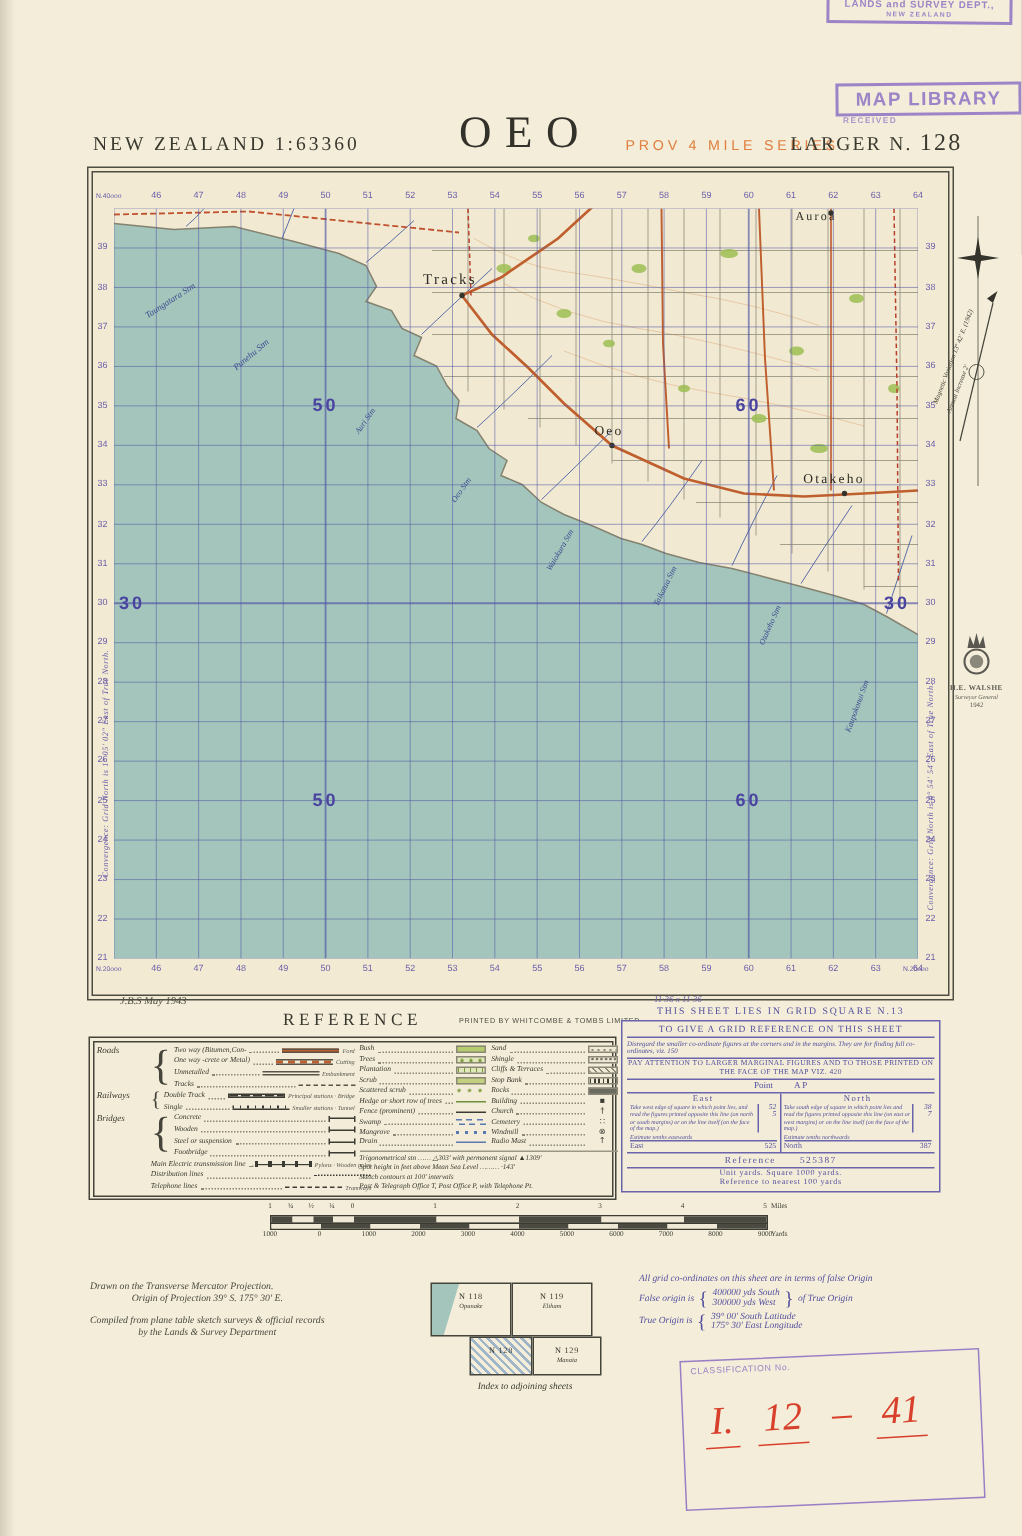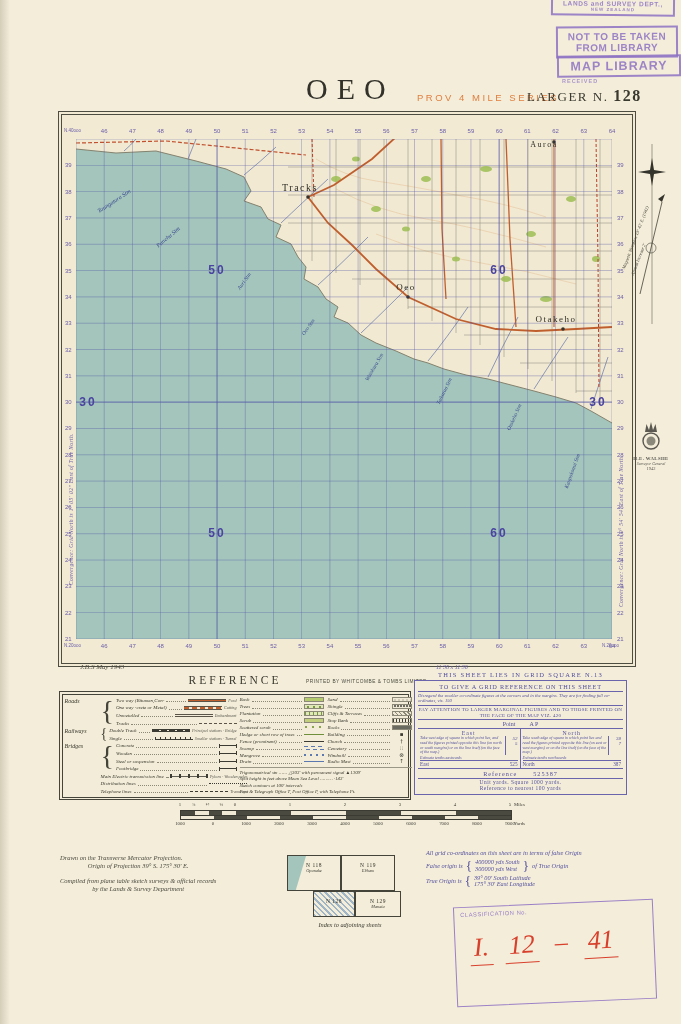--- a/index.html
+++ b/index.html
@@ -14,21 +14,21 @@
   .stamp1{left:551px;top:-5px;width:116px;padding:3px 2px 2px;transform:rotate(.6deg);font-size:6.5px;font-weight:bold;letter-spacing:.6px;}
   .stamp1 .sub{font-size:4.5px;letter-spacing:1px;}
   .stamp2{left:556px;top:26px;width:114px;padding:3px 2px;transform:rotate(-.4deg);font-size:10px;font-weight:bold;letter-spacing:.5px;line-height:11px;}
   .stamp3{left:557px;top:55px;width:116px;padding:2px;transform:rotate(-.6deg);font-size:12.5px;font-weight:bold;letter-spacing:1px;}
   .received{left:562px;top:78px;color:#9b82c9;font:bold 5.5px "Liberation Sans",sans-serif;letter-spacing:1px;opacity:.8;}
   
   .eyebrow{left:62px;top:88px;font-size:13px;letter-spacing:2px;}
   .maptitle{left:306px;top:72px;font-size:30px;letter-spacing:9px;color:#33322a;}
   .series{left:417px;top:92px;font-size:9.5px;letter-spacing:2.5px;color:#e07f3f;font-family:"Liberation Sans",sans-serif;}
   .sheetno{left:527px;top:87px;font-size:13px;letter-spacing:1.5px;}
-  .sheetno b{font-size:16px;font-weight:bold;}
+  .sheetno b{font-size:16px;font-weight:normal;}
   
   .map-outer{left:58px;top:111px;width:572px;height:550px;border:1.6px solid #4e4d42;padding:2px;background:#f2ead3;}
   .map-inner{position:relative;width:100%;height:100%;border:.8px solid #4e4d42;box-sizing:border-box;}
   .grid-area{position:absolute;left:14px;top:24px;width:536px;height:500px;background:#f2ead3;}
   .grid-area svg{position:absolute;left:0;top:0;}
   .gnum{position:absolute;font:6px "Liberation Sans",sans-serif;color:#6c60aa;transform:translate(-50%,0);white-space:nowrap;}
   .gnum-v{transform:translate(0,-50%);}
   .face-num{position:absolute;transform:translate(-50%,-50%);font:bold 12px "Liberation Sans",sans-serif;
             color:#4a44a0;letter-spacing:2px;}
   .town{position:absolute;transform:translate(-50%,-50%);color:#2f2e26;letter-spacing:1.5px;white-space:nowrap;}
@@ -145,29 +145,26 @@
 </style>
 </head>
 <body>
 
 <div class="page">
 
   <div class="stamp stamp1">
     <div>LANDS and SURVEY DEPT.,</div>
     <div class="sub">NEW ZEALAND</div>
   </div>
-  <div class="stamp stamp2">
-    <div>NOT TO BE TAKEN</div>
-    <div>FROM LIBRARY</div>
-  </div>
   <div class="stamp stamp3">
     <div>MAP LIBRARY</div>
   </div>
   <div class="abs received" style="left: 562px; top: 78px;">RECEIVED</div>
 
+  <div class="abs eyebrow">NEW ZEALAND 1:63360</div>
   <div class="abs maptitle">OEO</div>
   <div class="abs series">PROV 4 MILE SERIES</div>
   <div class="abs sheetno">
     <span>LARGER N.</span>
     <b>128</b>
   </div>
 
   <div class="abs map-outer">
     <div class="map-inner">
       <div class="grid-area">

